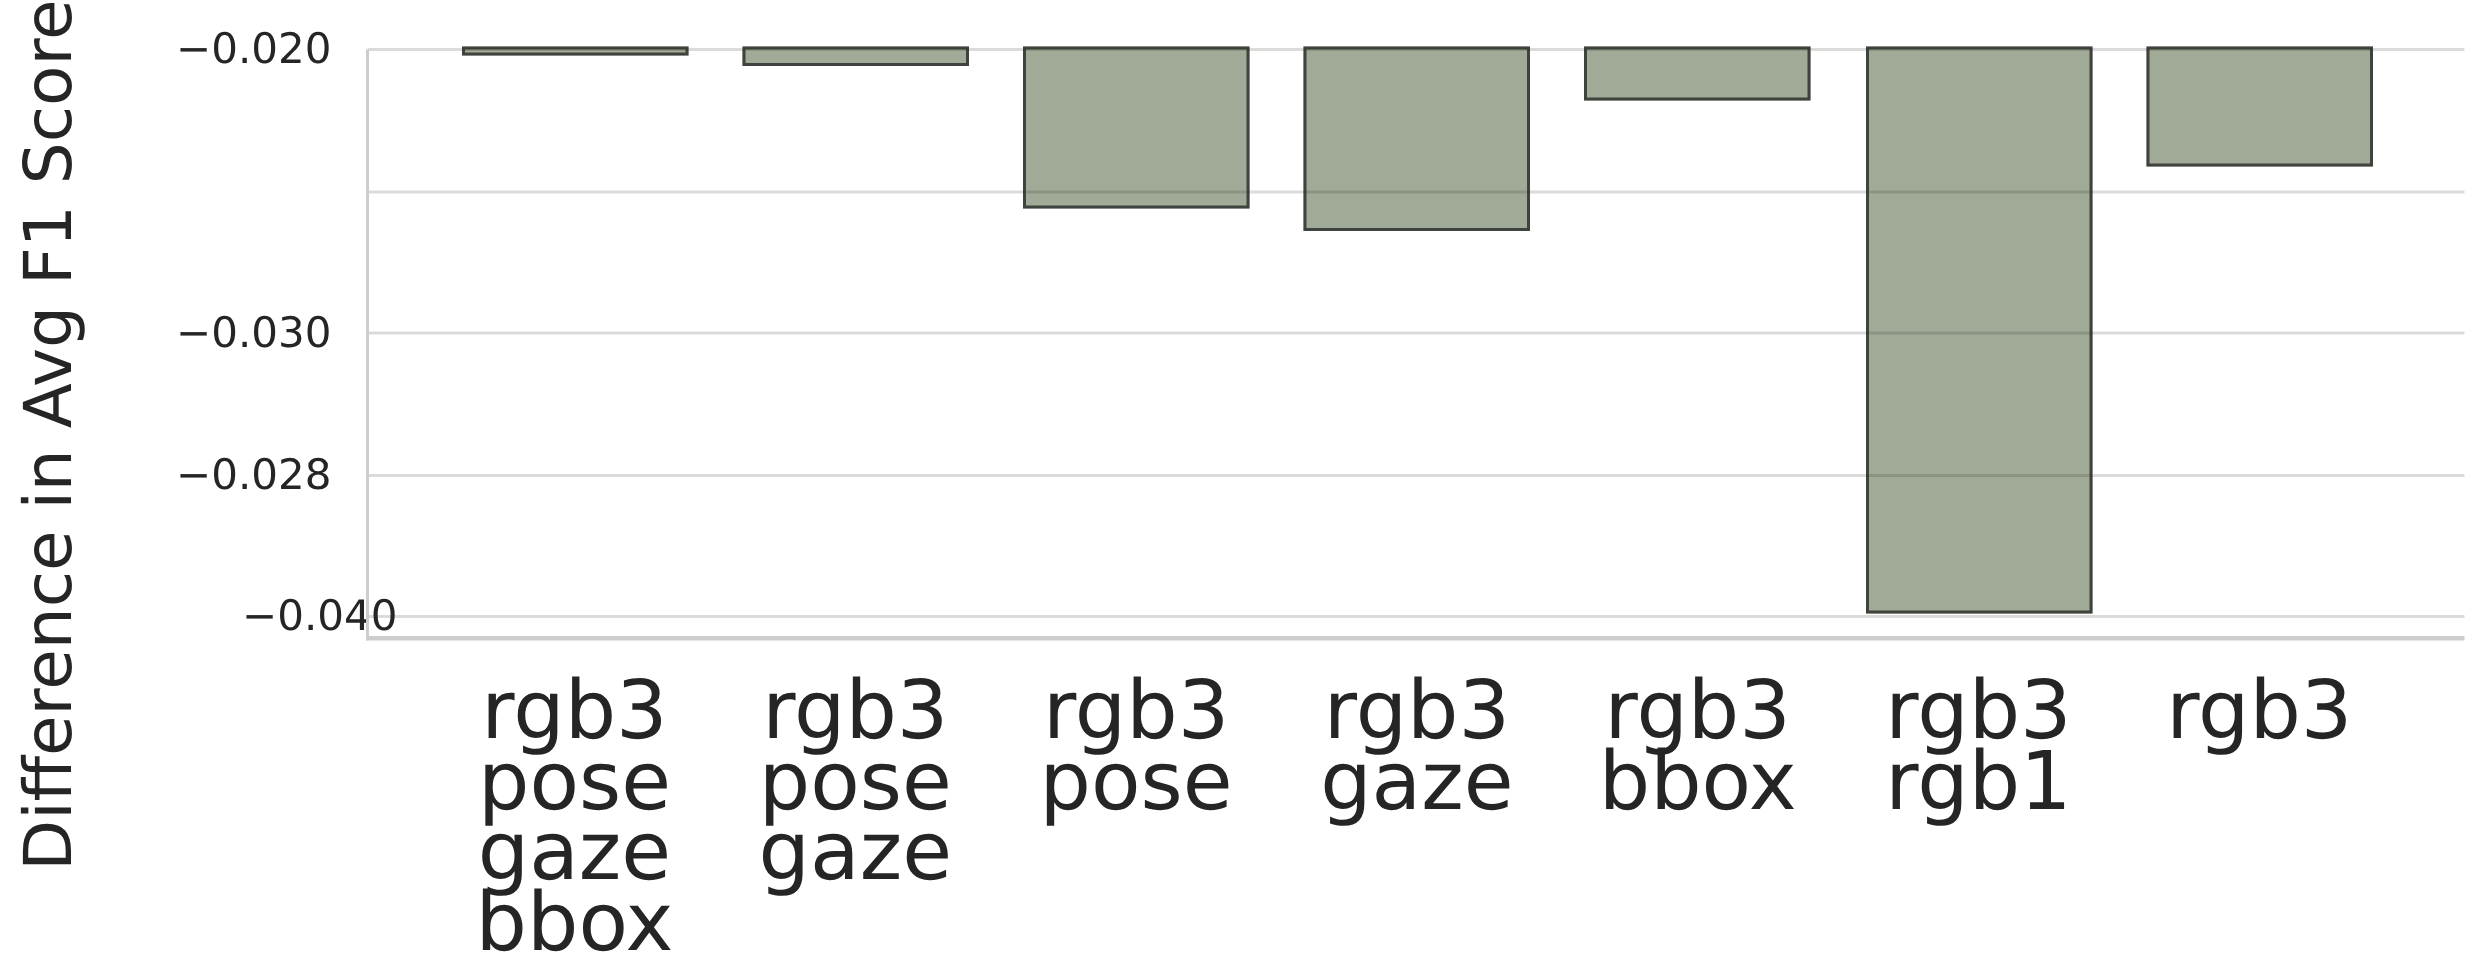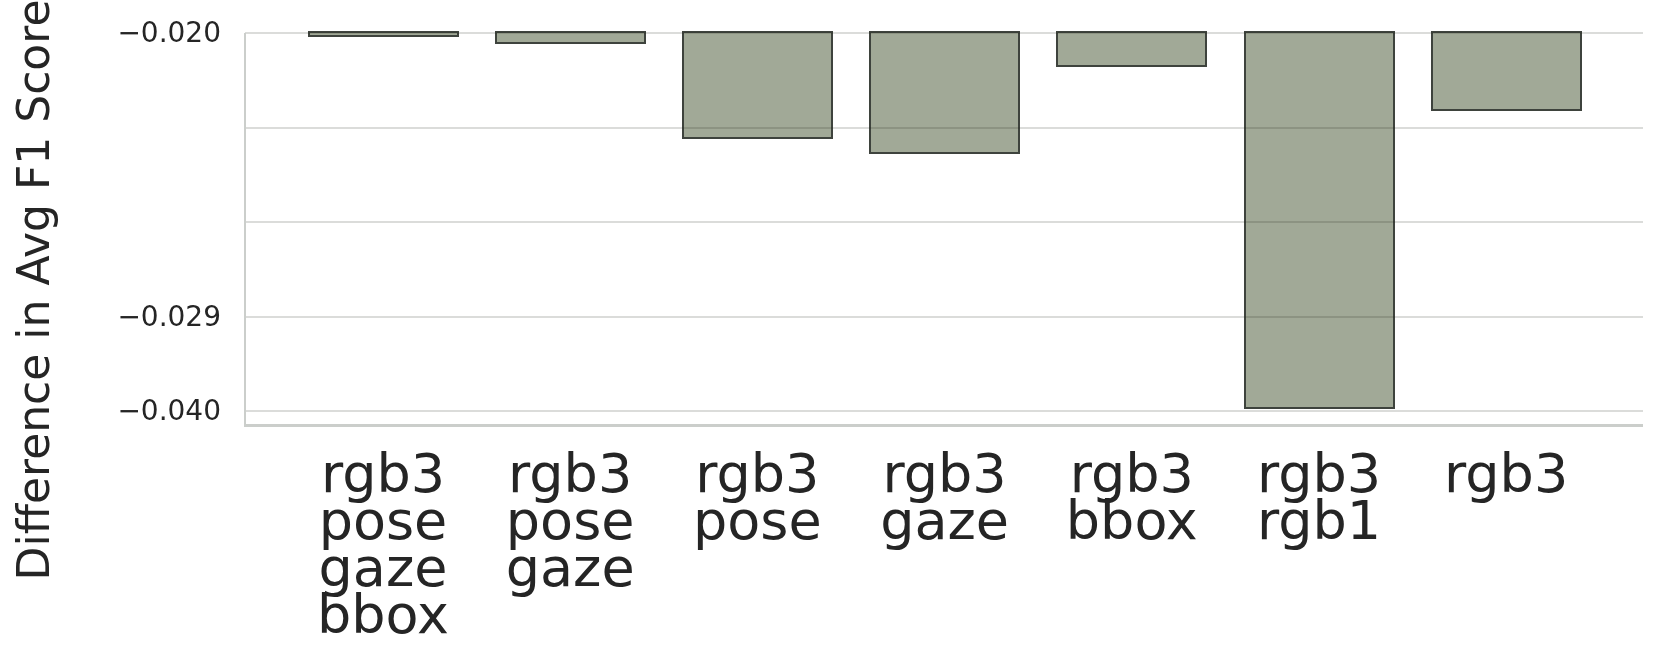--- a/index.html
+++ b/index.html
@@ -76,24 +76,25 @@
     <div class="bar" style="left: 494.7px; top: 31px; width: 151px; height: 13.45px; background: rgb(161, 169, 151); border-color: rgb(62, 67, 61);"></div>
     <div class="bar" style="left: 681.9px; top: 31px; width: 151px; height: 107.95px; background: rgb(161, 169, 151); border-color: rgb(62, 67, 61);"></div>
     <div class="bar" style="left: 869.1px; top: 31px; width: 151px; height: 123.07px; background: rgb(161, 169, 151); border-color: rgb(62, 67, 61);"></div>
     <div class="bar" style="left: 1056.3px; top: 31px; width: 151px; height: 36.13px; background: rgb(161, 169, 151); border-color: rgb(62, 67, 61);"></div>
     <div class="bar" style="left: 1243.5px; top: 31px; width: 151px; height: 378.22px; background: rgb(161, 169, 151); border-color: rgb(62, 67, 61);"></div>
     <div class="bar" style="left: 1430.7px; top: 31px; width: 151px; height: 79.6px; background: rgb(161, 169, 151); border-color: rgb(62, 67, 61);"></div>
     <div class="gridline" style="left: 245px; top: 32px; width: 1398px;"></div>
     <div class="ytick" style="top: 9px;">−0.020</div>
     <div class="gridline" style="left: 245px; top: 126.5px; width: 1398px;"></div>
     <div class="gridline" style="left: 245px; top: 221px; width: 1398px;"></div>
+    <div class="ytick" style="top: 198px;">−0.030</div>
     <div class="gridline" style="left: 245px; top: 315.5px; width: 1398px;"></div>
-    <div class="ytick" style="top: 292.5px;">−0.029</div>
+    <div class="ytick" style="top: 292.5px;">−0.028</div>
     <div class="gridline" style="left: 245px; top: 410px; width: 1398px;"></div>
-    <div class="ytick" style="top: 387px;">−0.040</div>
+    <div class="ytick" style="top: 387px; margin-left: 44px;">−0.040</div>
     <div class="spine-left" style="left: 244px; top: 33px; height: 394px; background: rgb(203, 206, 203);"></div>
     <div class="spine-bottom" style="left: 244px; top: 424px; width: 1399px; background: rgb(203, 206, 203);"></div>
     <div class="xtick" style="left: 288px; top: 450px;">rgb3
 pose
 gaze
 bbox</div>
     <div class="xtick" style="left: 475.2px; top: 450px;">rgb3
 pose
 gaze</div>
     <div class="xtick" style="left: 662.4px; top: 450px;">rgb3

